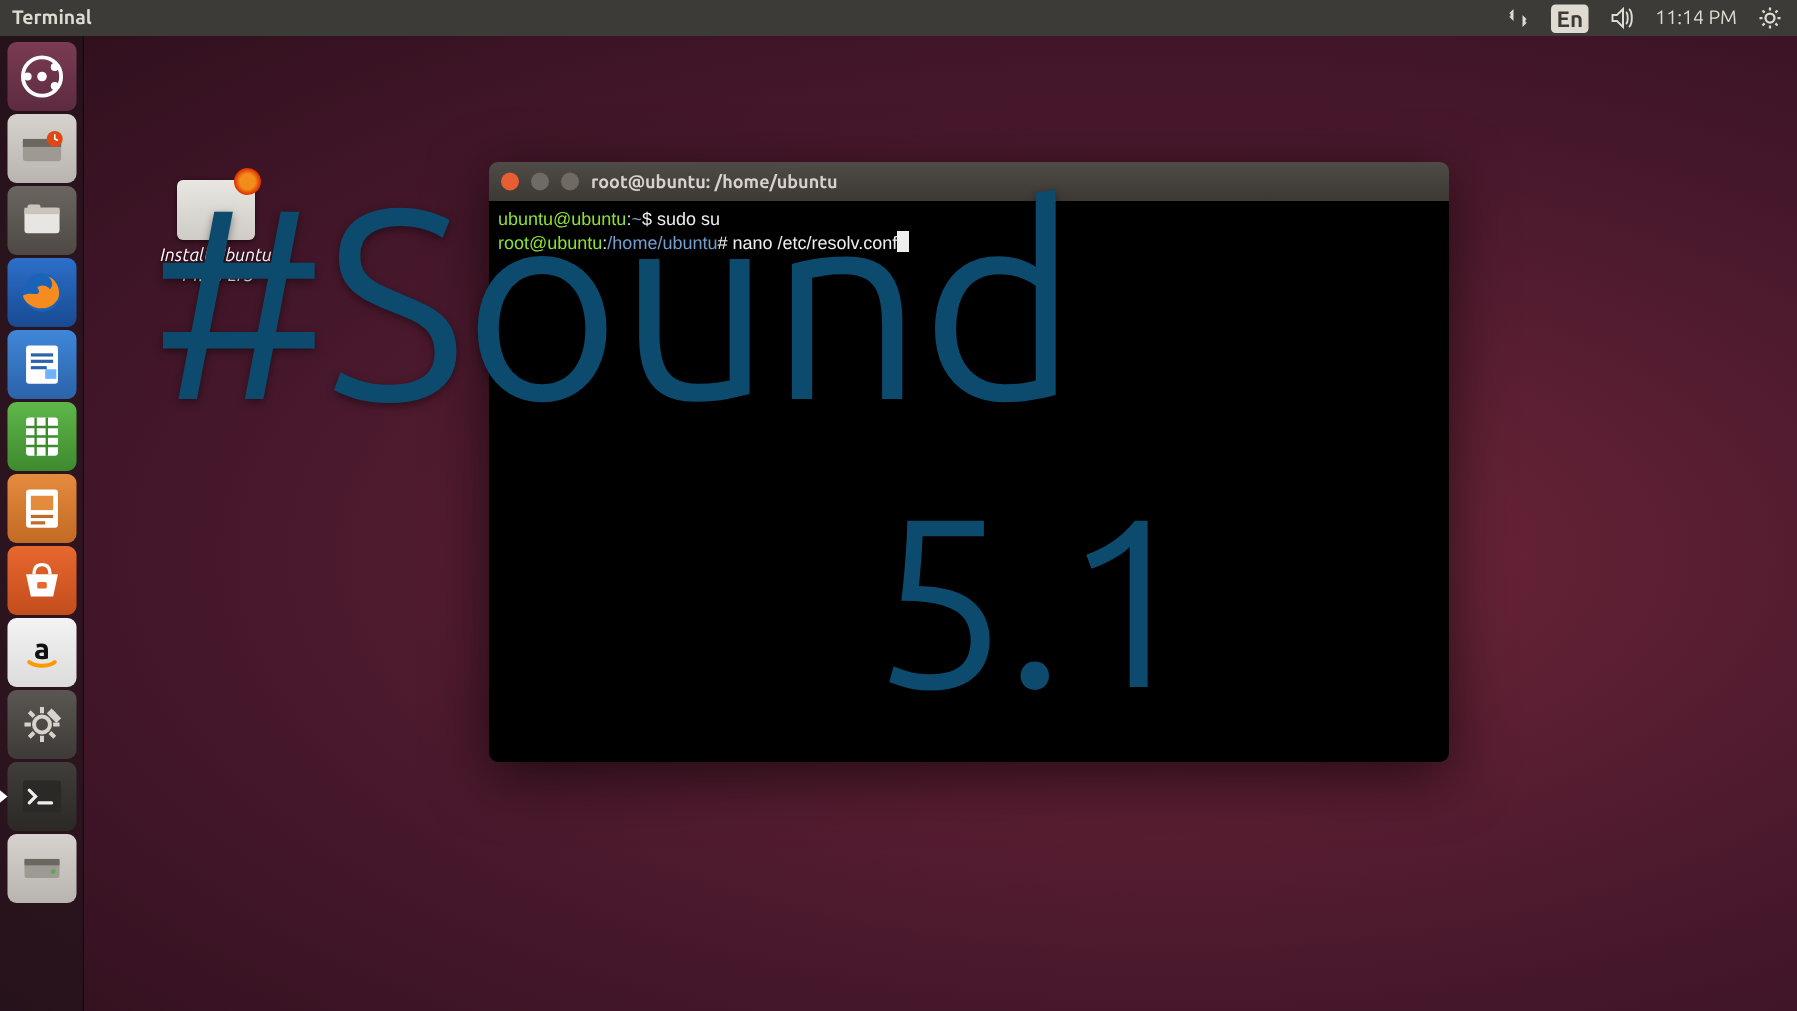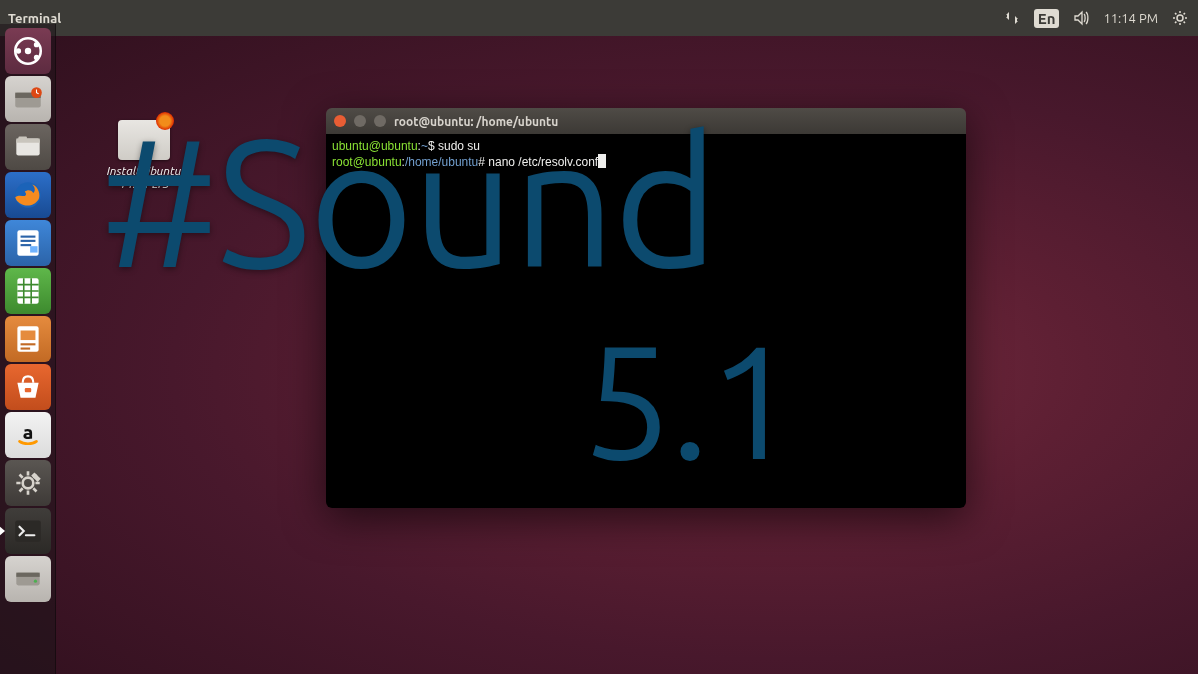--- a/index.html
+++ b/index.html
@@ -4,21 +4,21 @@
 <style>
   * { margin: 0; padding: 0; box-sizing: border-box; }
   html, body { width: 1198px; height: 674px; overflow: hidden; font-family: "Ubuntu", "Helvetica Neue", Arial, sans-serif; }
   body {
     background: radial-gradient(ellipse at 65% 55%, #742a3e 0%, #5d1f33 28%, #48182c 55%, #2d0f1c 100%);
     position: relative;
   }
 
   
   .menubar {
-    position: absolute; top: 0; left: 0; right: 0; height: 36px;
+    position: absolute; top: 0; left: 0; right: 0; height: 24px;
     background: #3c3b37; color: #dfdbd2;
     display: flex; align-items: center; justify-content: space-between;
     font-size: 13px; padding: 0 4px;
   }
   .menubar-left { display:flex; align-items:center; gap:6px; padding-left:4px;}
   .menubar-left .app-title { font-weight: 600; }
   .menubar-right { display:flex; align-items:center; gap:14px; padding-right:6px; }
   .menubar-right .indicator { display:flex; align-items:center; justify-content:center; }
   .lang-ind {
     background:#dfdbd2; color:#3c3b37; font-size:15px; font-weight:700;

